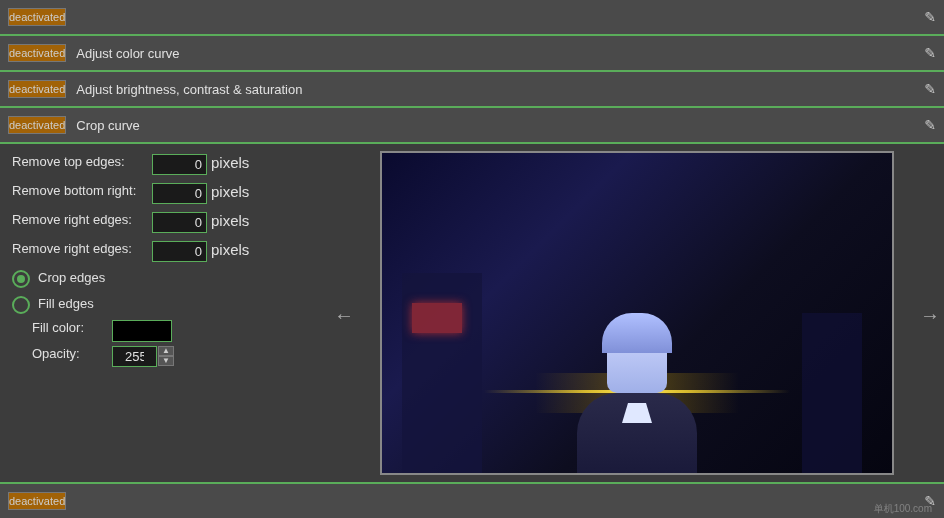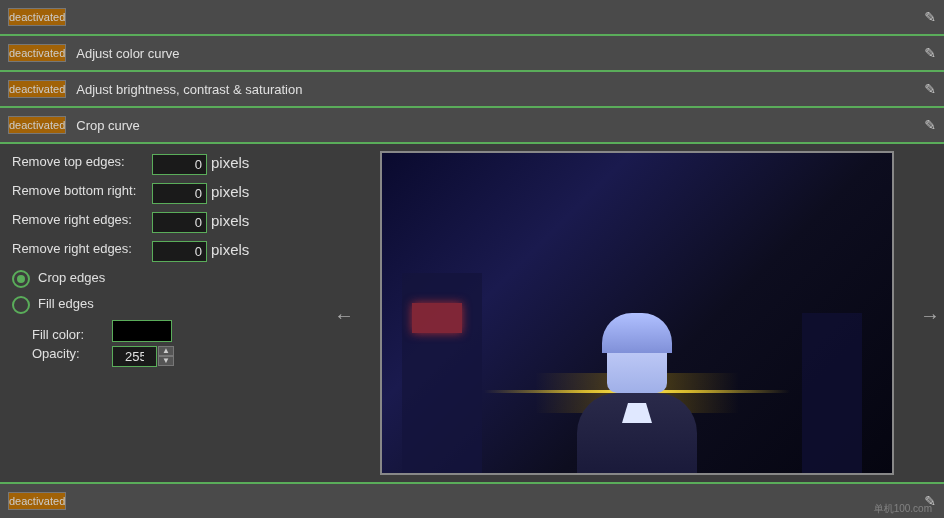--- a/index.html
+++ b/index.html
@@ -117,21 +117,21 @@
       background: #5aad5a;
     }
 
     .radio-label {
       font-size: 13px;
       color: #e0e0e0;
     }
 
     .color-row {
       display: flex;
-      align-items: flex-end;
+      align-items: flex-start;
       margin: 6px 0 4px 20px;
     }
 
     .color-label {
       width: 80px;
       font-size: 13px;
       color: #e0e0e0;
     }
 
     .color-box {

